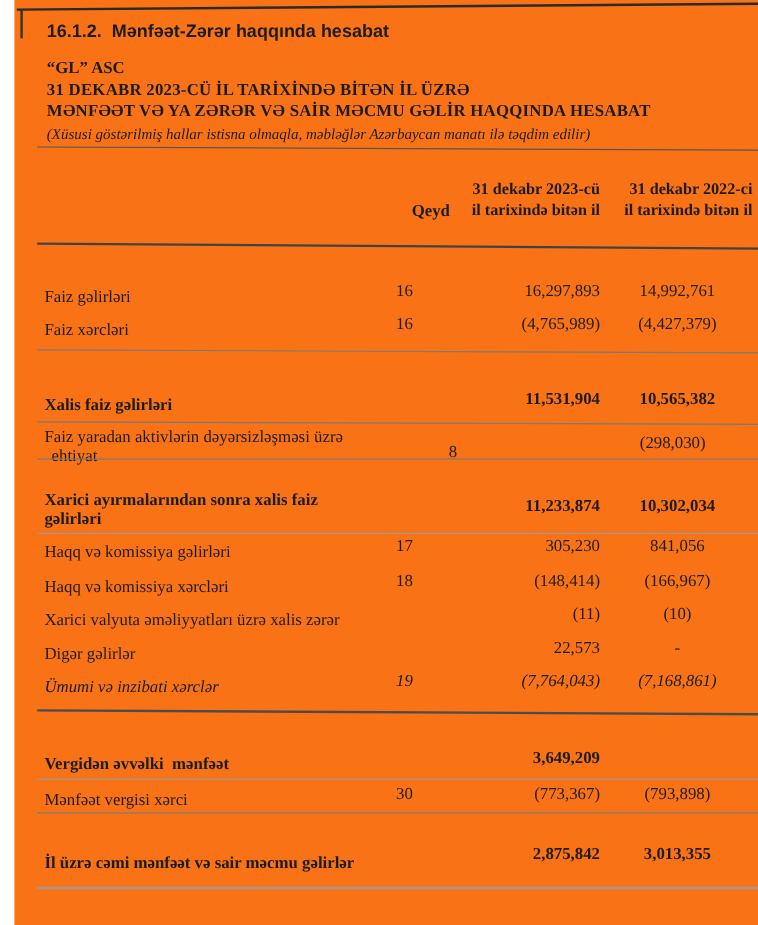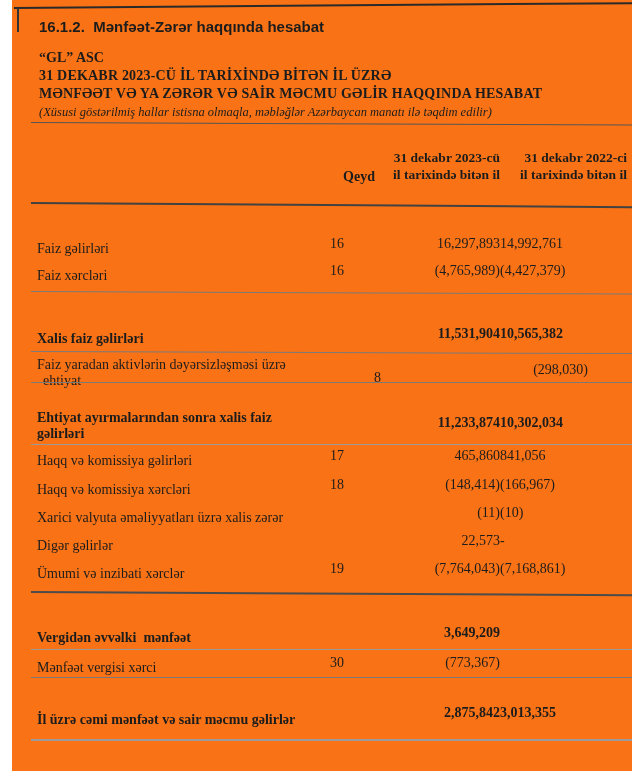--- a/index.html
+++ b/index.html
@@ -44,31 +44,31 @@
 
   .colhead{position:absolute;font-weight:bold;font-size:13.5px;line-height:17px;text-align:right;}
   .colhead-qeyd{position:absolute;left:316px;top:169px;width:62px;text-align:center;font-weight:bold;font-size:14px;}
   .colhead-2023{left:376px;top:149px;width:112px;}
   .colhead-2022{left:503px;top:149px;width:112px;}
 
   .row{position:absolute;left:25px;width:592px;display:flex;font-size:14px;}
   .row .lbl{flex:0 0 293px;white-space:pre-wrap;transform:translateY(5px);}
   .row .qeyd{flex:0 0 57px;text-align:left;}
   .row .v1{flex:0 0 113px;text-align:right;}
-  .row .v2{flex:1 1 auto;text-align:left;}
+  .row .v2{flex:1 1 auto;text-align:center;}
   .row.bold .lbl,.row.bold .v1,.row.bold .v2{font-weight:bold;}
   .row.twoline{align-items:center;}
   .row.twoline .lbl{transform:translateY(3px);}
   .row.twoline .lbl span{display:block;}
   .row.twoline .qeyd{align-self:flex-end;}
   .lbl .indent{padding-left:6px;}
 
   .r1{top:236px;} .r2{top:263px;} .r3{top:326px;} .r4{top:354px;gap:44px;}
   .r5{top:407px;} .r6{top:448px;} .r7{top:477px;} .r8{top:505px;}
-  .r9{top:533px;} .r10{top:561px;} .r11{top:625px;} .r12{top:655px;}
+  .r9{top:533px;} .r10{top:561px;font-style:italic;} .r11{top:625px;} .r12{top:655px;}
   .r13{top:705px;}
   .r13 .lbl{transform:translateY(7px);}
 </style>
 </head>
 <body>
 
 <div class="page">
 
   <div class="scan-top"></div>
   <div class="scan-corner"></div>
@@ -118,32 +118,32 @@
   <div class="row twoline r4">
     <div class="lbl"><span>Faiz yaradan aktivlərin dəyərsizləşməsi üzrə</span><span class="indent">ehtiyat</span></div>
     <div class="qeyd">8</div>
     <div class="v1">(298,030)</div>
     <div class="v2">(263,348)</div>
   </div>
 
   <div class="rule med rule-c"></div>
 
   <div class="row bold twoline r5">
-    <div class="lbl"><span>Ehtiyat ayırmalarından sonra xalis faiz</span><span>gəlirləri</span></div>
+    <div class="lbl"><span>Xarici ayırmalarından sonra xalis faiz</span><span>gəlirləri</span></div>
     <div class="qeyd"></div>
     <div class="v1">11,233,874</div>
     <div class="v2">10,302,034</div>
   </div>
 
   <div class="rule light rule-d"></div>
 
   <div class="row r6">
     <div class="lbl">Haqq və komissiya gəlirləri</div>
     <div class="qeyd">17</div>
-    <div class="v1">465,860</div>
+    <div class="v1">305,230</div>
     <div class="v2">841,056</div>
   </div>
 
   <div class="row r7">
     <div class="lbl">Haqq və komissiya xərcləri</div>
     <div class="qeyd">18</div>
     <div class="v1">(148,414)</div>
     <div class="v2">(166,967)</div>
   </div>
 
@@ -175,20 +175,21 @@
     <div class="qeyd"></div>
     <div class="v1">3,649,209</div>
   </div>
 
   <div class="rule light rule-f"></div>
 
   <div class="row r12">
     <div class="lbl">Mənfəət vergisi xərci</div>
     <div class="qeyd">30</div>
     <div class="v1">(773,367)</div>
+    <div class="v2">(793,898)</div>
   </div>
 
   <div class="rule med rule-g"></div>
 
   <div class="row bold r13">
     <div class="lbl">İl üzrə cəmi mənfəət və sair məcmu gəlirlər</div>
     <div class="qeyd"></div>
     <div class="v1">2,875,842</div>
     <div class="v2">3,013,355</div>
   </div>

